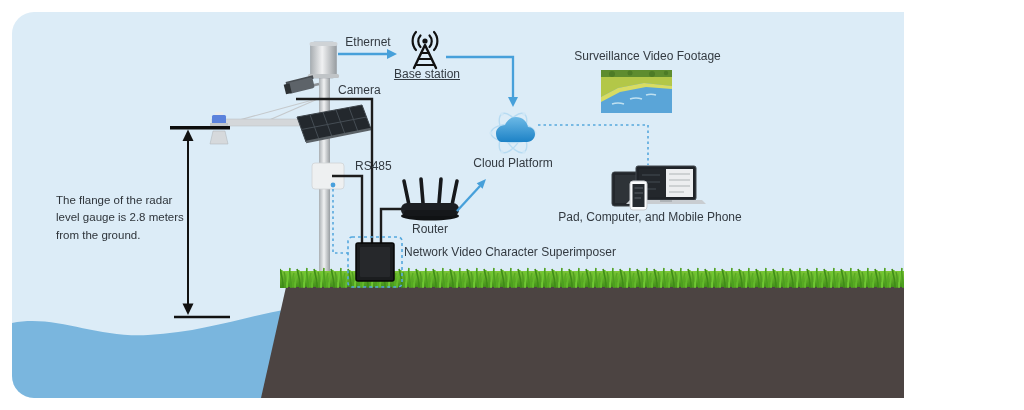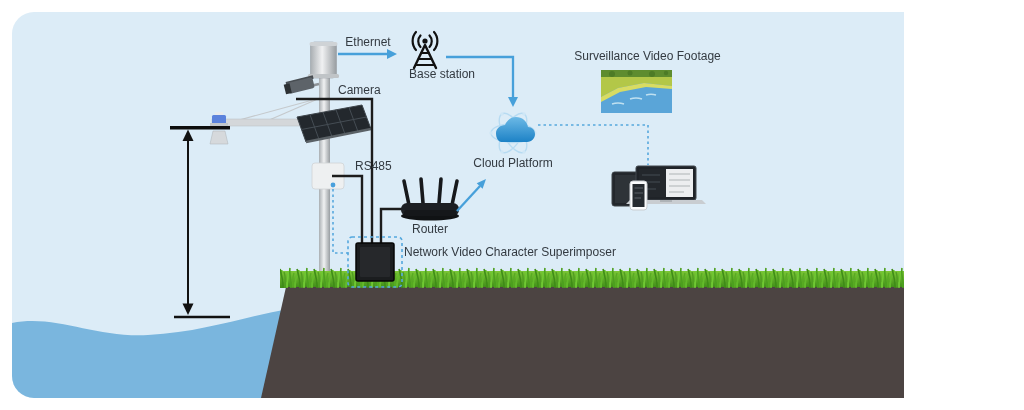--- a/index.html
+++ b/index.html
@@ -214,20 +214,22 @@
         <polygon points="486,179 482.6,188.7 476.7,183.3"></polygon>
       </g>
       <g stroke="#55a8dd" stroke-width="1.6" stroke-dasharray="2.5,3" fill="none">
         <path d="M538,125 L648,125 L648,165"></path>
         <path d="M333,189 L333,253 L350,253"></path>
       </g>
     </svg>
   </div>
 
   <div class="lbl center" style="left:330px;top:35px;width:76px;">Ethernet</div>
-  <div class="lbl center" style="left:392px;top:67px;width:100px;">Base station</div>
+  <div class="lbl center" style="left:377px;top:67px;width:100px;text-decoration:underline;">Base station</div>
   <div class="lbl" style="left:338px;top:83px;">Camera</div>
   <div class="lbl" style="left:355px;top:159px;">RS485</div>
   <div class="lbl center" style="left:400px;top:222px;width:60px;">Router</div>
   <div class="lbl center" style="left:460px;top:156px;width:106px;">Cloud Platform</div>
   <div class="lbl center" style="left:555px;top:49px;width:185px;">Surveillance Video Footage</div>
+  <div class="lbl center" style="left:550px;top:210px;width:200px;">Pad, Computer, and Mobile Phone</div>
   <div class="lbl" style="left:404px;top:245px;">Network Video Character Superimposer</div>
+  <div id="note-text">The flange of the radar level gauge is 2.8 meters from the ground.</div>
 </div>
 
 </body></html>

